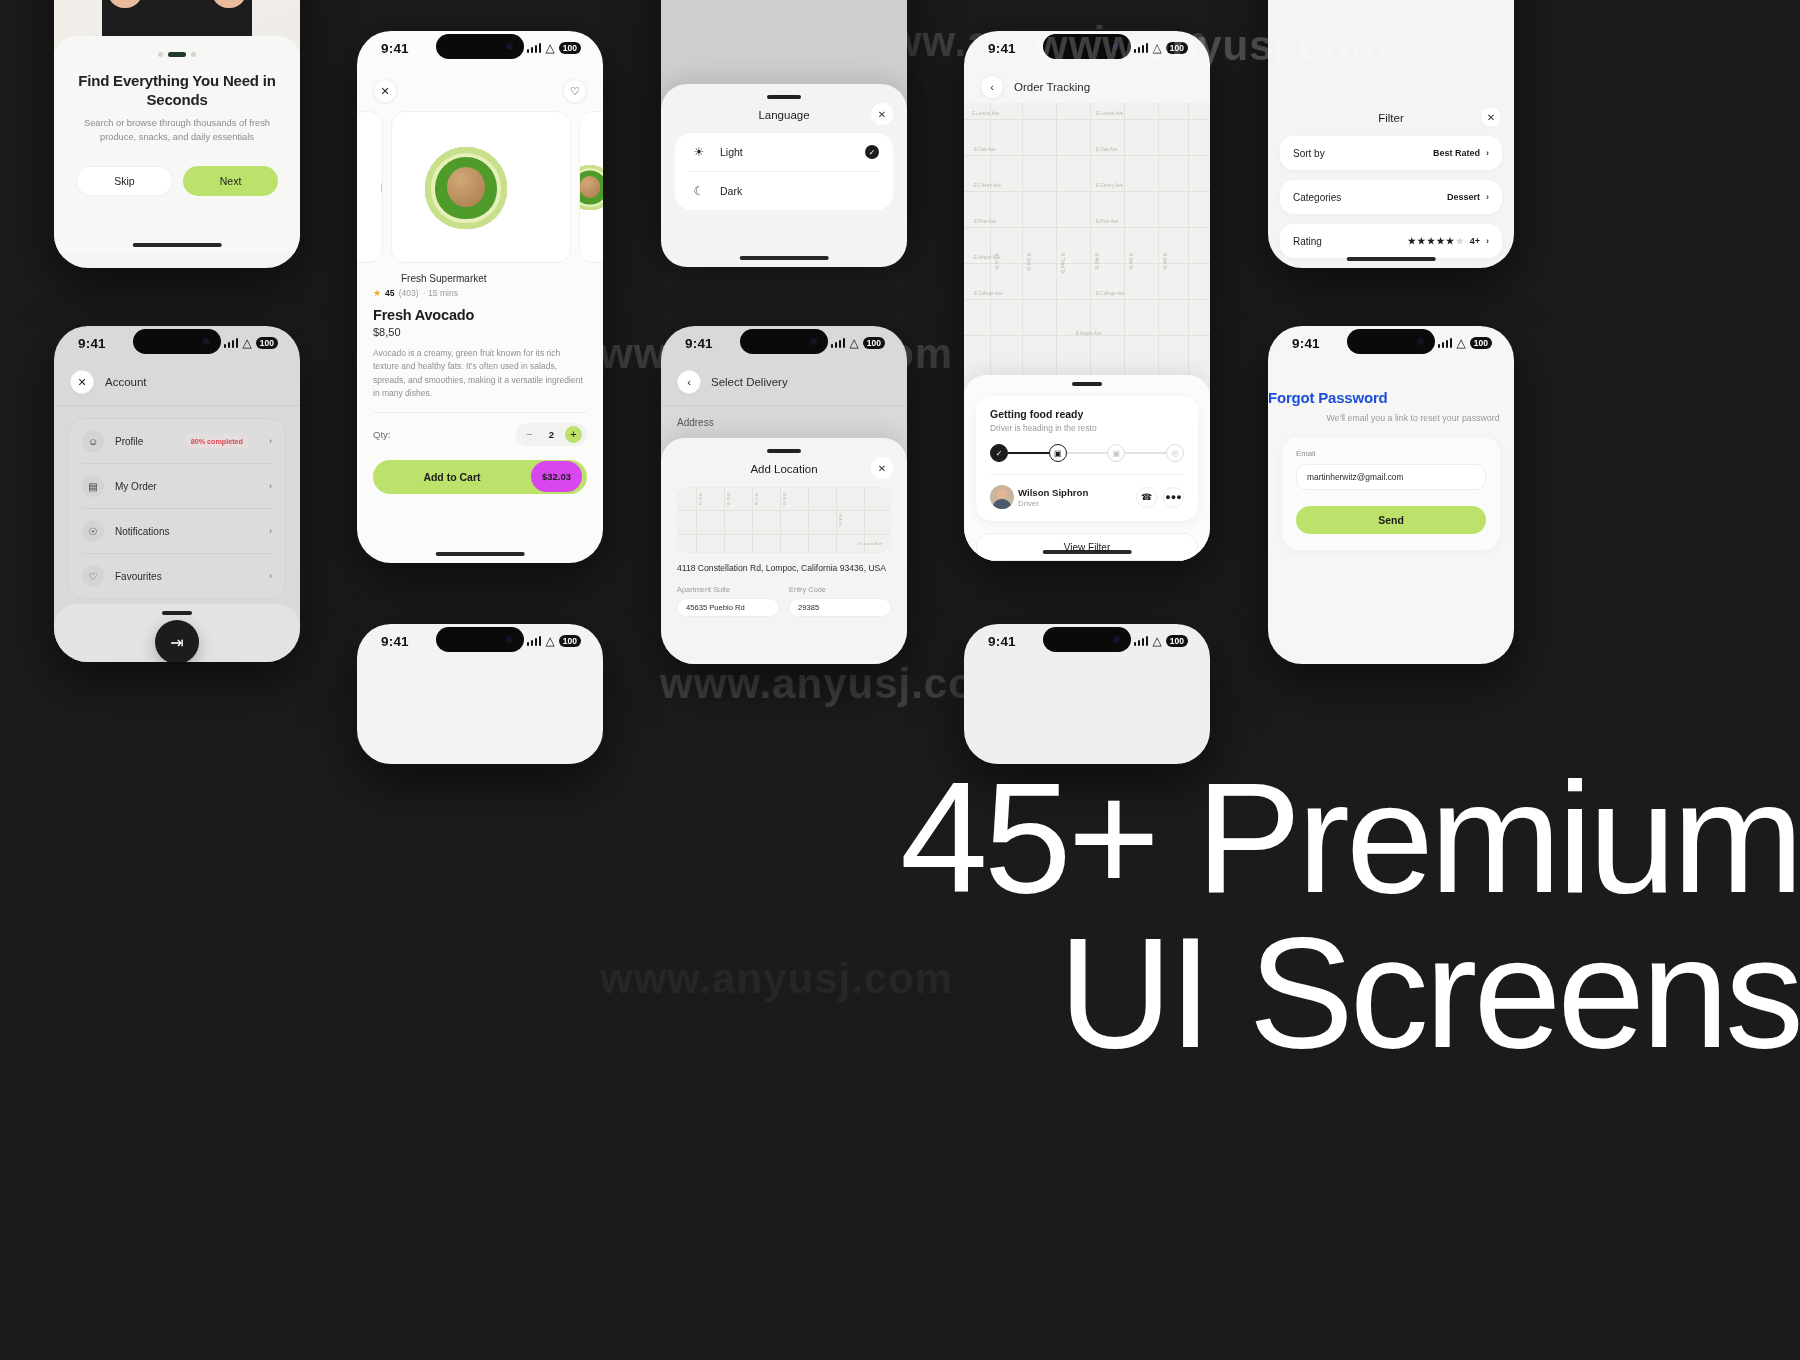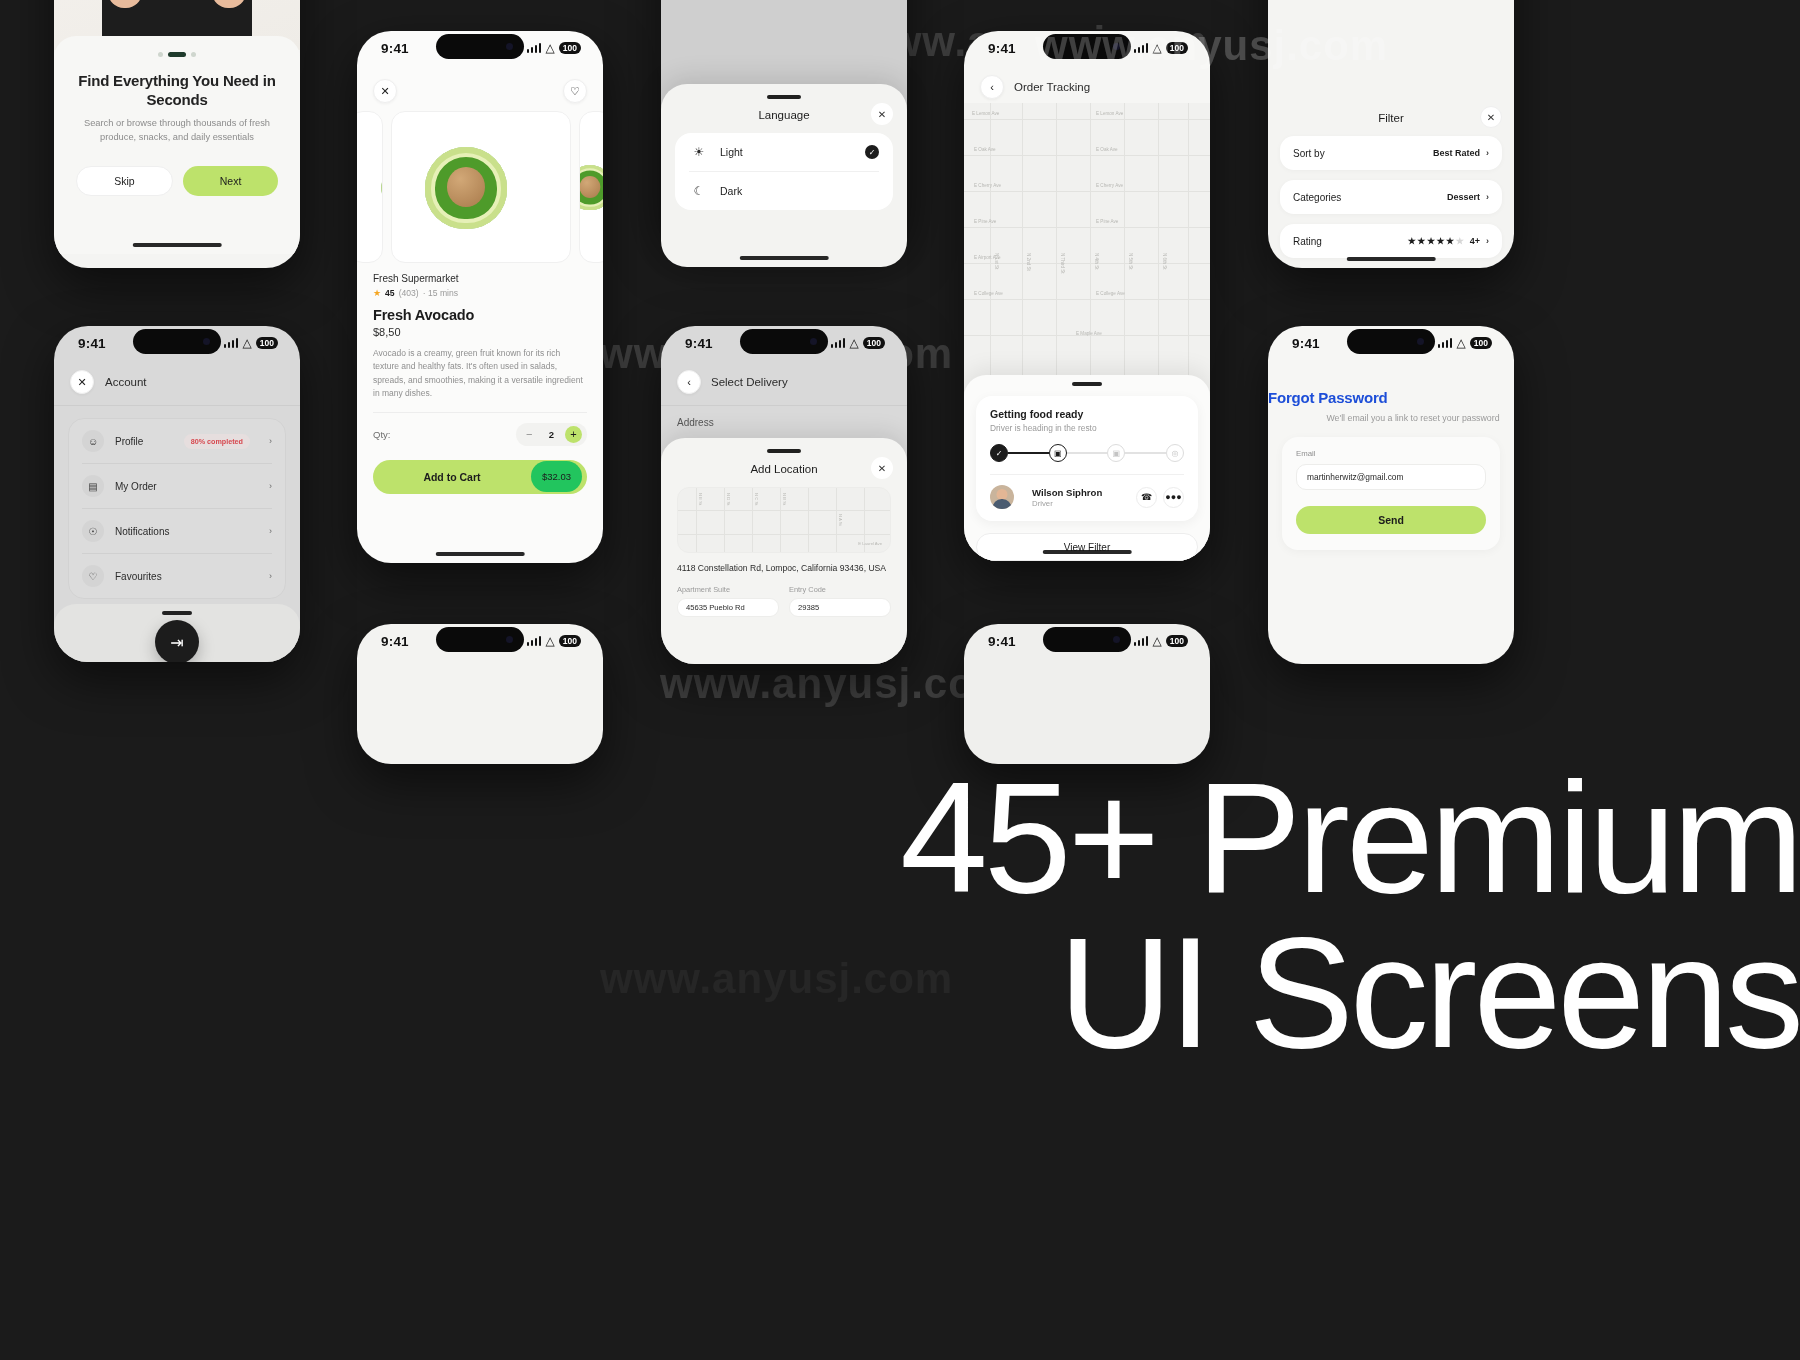--- a/index.html
+++ b/index.html
@@ -84,40 +84,40 @@
   .pd-slide.main { width: 180px; }
   .avo { width: 120px; height: 92px; position: relative; }
   .avo .half { position:absolute; border-radius: 50% 50% 48% 48%; }
   .avo .h1 { left: 4px; top: 6px; width: 82px; height: 82px; background:#4e9b2a;
              box-shadow: inset 0 0 0 6px #c9e08b, inset 0 0 0 10px #e6f0b7; }
   .avo .pit { position:absolute; left: 26px; top: 26px; width: 38px; height: 40px; border-radius:50%;
               background: radial-gradient(circle at 35% 30%, #d2a877, #a87a4b); }
   .avo .h2 { right: 2px; top: 14px; width: 64px; height: 68px; background:#3f8a23;
              box-shadow: inset 0 0 0 6px #b7d977; z-index:-1; }
   .pd-body { padding: 10px 16px 0; }
-  .pd-store { font-size: 10px; color: #2b2b2b; font-weight: 500; }
+  .pd-store { font-size: 10px; color: #2b2b2b; font-weight: 500; margin-left: 28px; }
   .pd-meta { display:flex; align-items:center; gap:4px; margin-top: 4px; font-size: 8.6px; color:#9a9a9a; }
   .pd-meta b { color:#1c1c1c; font-size: 8.6px; }
   .star { color:#f5a623; font-size: 9px; }
   .pd-name { font-size: 14.5px; font-weight: 700; color:#1c1c1c; margin-top: 9px; letter-spacing:-.2px;}
   .pd-price { font-size: 11px; color:#2b2b2b; margin-top: 3px; }
   .pd-desc { font-size: 8.5px; color:#8f8f8f; line-height: 1.58; margin-top: 9px; }
   .pd-hr { height:1px; background:#ededed; margin: 11px 0 0; }
   .pd-qty { display:flex; align-items:center; justify-content:space-between; padding: 10px 0 0; }
   .pd-qty-l { font-size: 9.5px; color:#6d6d6d; }
   .stepper { display:flex; align-items:center; gap:11px; background:#f2f2f0; border-radius:18px; padding: 3px 5px; }
   .st-btn { width:17px;height:17px;border-radius:50%; display:flex;align-items:center;justify-content:center;
             font-size:11px; line-height:1; }
   .st-minus { background:#f2f2f0; color:#8a8a8a; }
   .st-plus { background:#bde26b; color:#1c1c1c; }
   .st-val { font-size: 9.5px; color:#1c1c1c; font-weight:600; }
   .pd-cart { margin: 14px 0 0; background:#bde26b; border-radius: 22px; height: 34px;
              display:flex; align-items:center; padding: 0 5px 0 0; }
   .pd-cart-t { flex:1; text-align:center; font-size: 10.5px; font-weight:600; color:#1c1c1c; }
-  .pd-cart-p { background:#22c55e; border-radius: 18px; padding: 10px 11px; font-size: 9.5px; font-weight:400; color:#1c1c1c; }
+  .pd-cart-p { background:#d946ef; border-radius: 18px; padding: 10px 11px; font-size: 9.5px; font-weight:700; color:#1c1c1c; }
 
   
   #s-product2 { left: 357px; top: 624px; width: 246px; height: 140px; background:#f3f3f1; }
 
   
   #s-langbg { left: 661px; top: -140px; width: 246px; height: 380px; background:#cfcfcf; }
   .lang-sheet { position:absolute; left: 661px; top: 84px; width: 246px; height: 183px;
                 background:#f3f3f1; border-radius: 26px; box-shadow: 0 -6px 26px rgba(0,0,0,.12); overflow:hidden;}
   .sheet-grab { width: 34px; height: 4px; border-radius:3px; background:#20201f; margin: 11px auto 0; }
   .sheet-head { display:flex; align-items:center; justify-content:center; position:relative; padding: 10px 0 12px;}
@@ -167,21 +167,21 @@
   .tr-h { font-size: 10.5px; font-weight:700; color:#1c1c1c; }
   .tr-s { font-size: 8.4px; color:#9a9a9a; margin-top: 3px; }
   .tr-steps { display:flex; align-items:center; margin-top: 11px; }
   .step { width:18px;height:18px;border-radius:50%; border:1.3px solid #1c1c1c;
           display:flex;align-items:center;justify-content:center; font-size:8px; color:#1c1c1c; background:#fff;}
   .step.done { background:#1c1c1c; color:#fff; border-color:#1c1c1c; }
   .step.idle { border-color:#dcdcdc; color:#c4c4c4; }
   .step-line { flex:1; height:1.3px; background:#1c1c1c; }
   .step-line.idle { background:#e2e2e2; }
   .tr-div { height:1px; background:#f0f0f0; margin: 12px 0 0; }
-  .driver { display:flex; align-items:center; gap: 18px; padding-top: 10px; }
+  .driver { display:flex; align-items:center; gap: 4px; padding-top: 10px; }
   .ava { width: 24px; height: 24px; border-radius:50%; overflow:hidden; background:#c9b49c; position:relative;}
   .ava .hd { position:absolute; left:50%; transform:translateX(-50%); top:4px; width:11px;height:11px;
              border-radius:50%; background:#e3b695;}
   .ava .bd { position:absolute; left:50%; transform:translateX(-50%); bottom:0; width:19px;height:10px;
              border-radius:9px 9px 0 0; background:#4a5b70;}
   .drv-n { font-size: 9.6px; color:#1c1c1c; font-weight:600; }
   .drv-r { font-size: 7.8px; color:#a0a0a0; margin-top: 1px; }
   .drv-acts { margin-left:auto; display:flex; gap: 6px; }
   .act { width: 21px; height: 21px; border-radius:50%; border:1px solid #ececec; background:#fff;
          display:flex; align-items:center; justify-content:center; font-size: 9px; color:#1c1c1c; }

